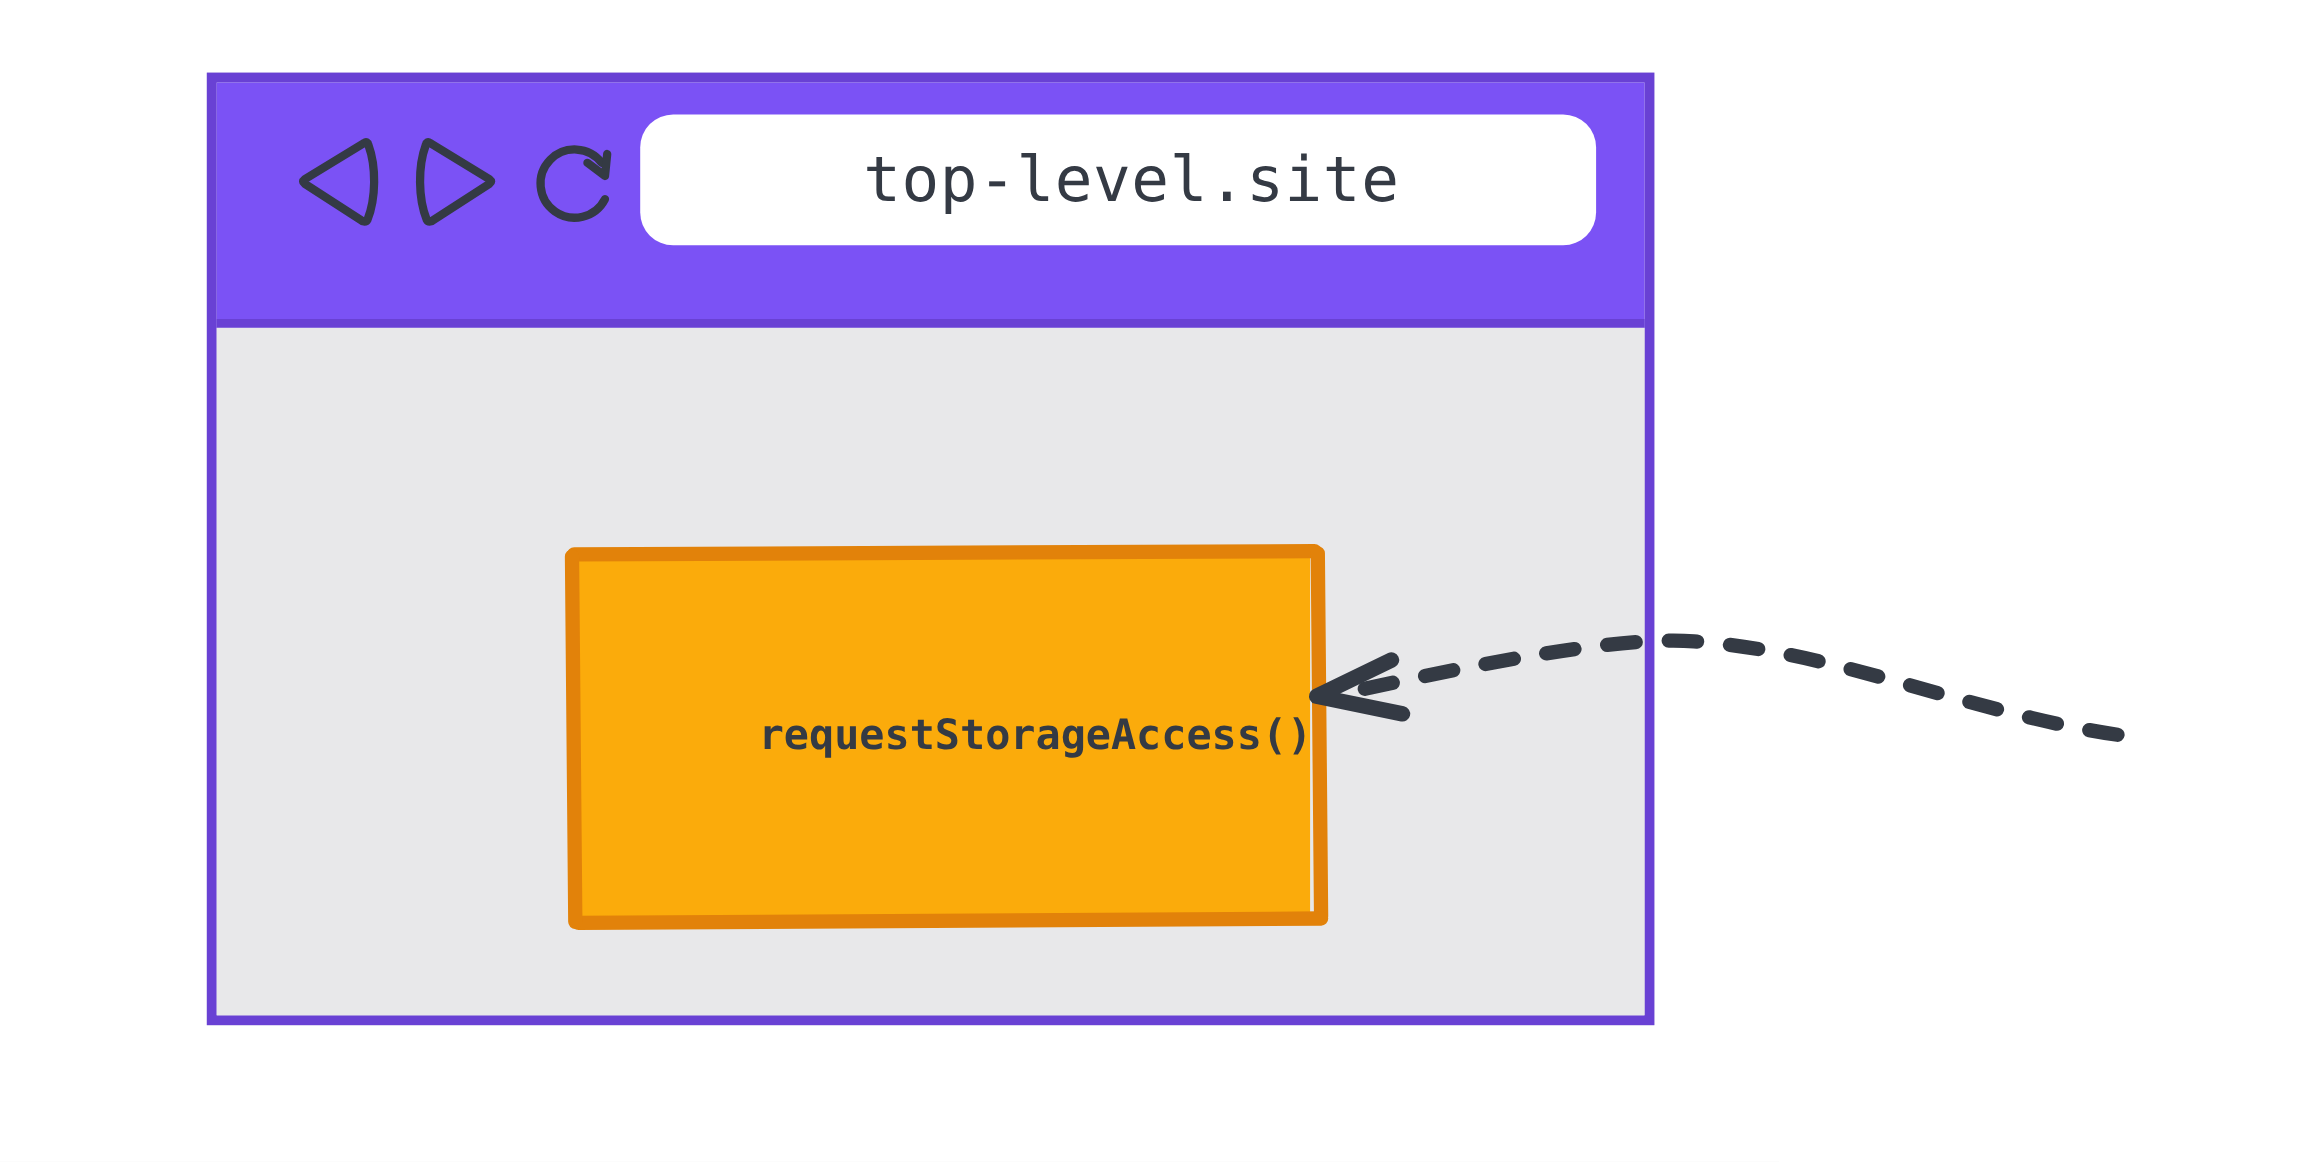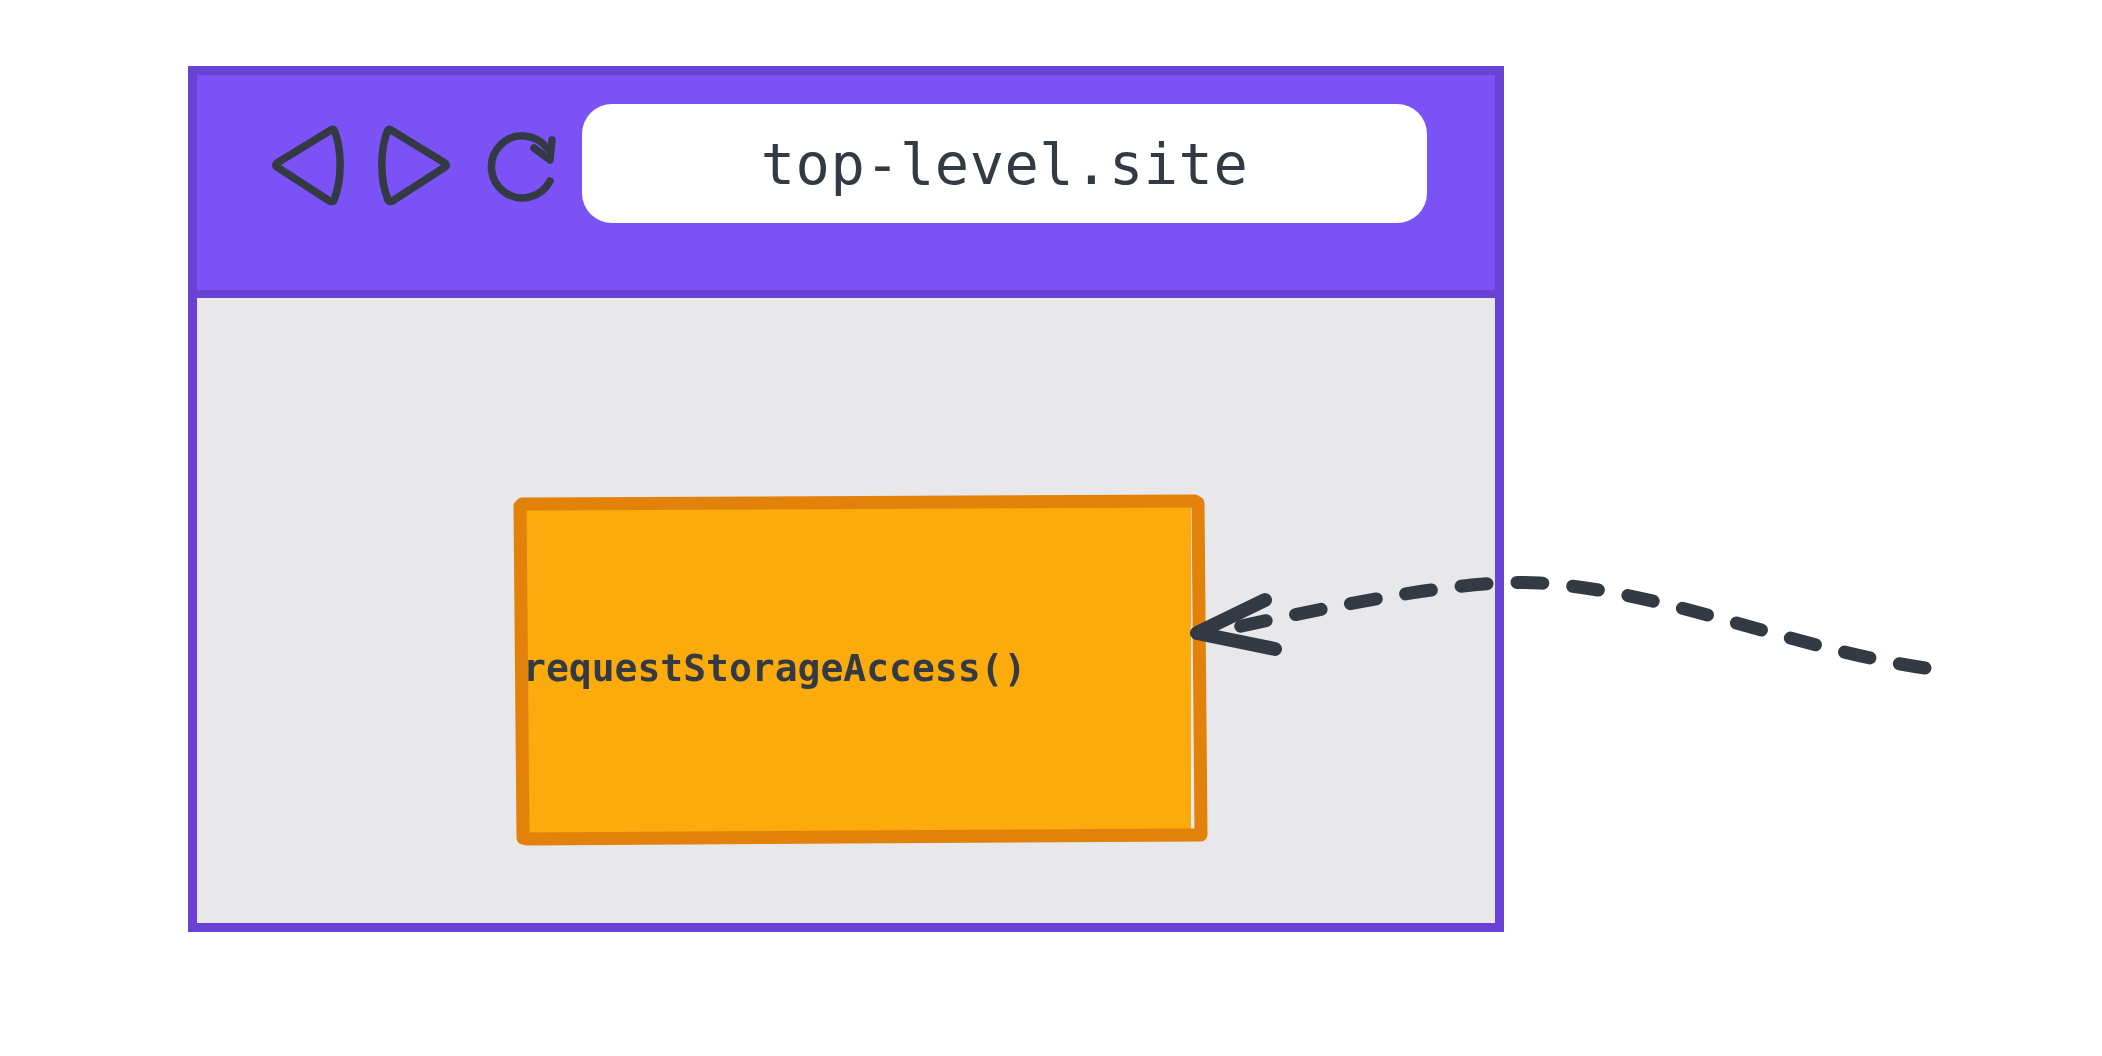--- a/index.html
+++ b/index.html
@@ -74,20 +74,21 @@
     position: absolute;
     left: 385px;
     top: 29px;
     width: 845px;
     height: 119px;
     background: #ffffff;
     border-radius: 30px;
     display: flex;
     align-items: center;
     justify-content: center;
+    padding-left: 24px;
   }
   .url-text {
     font-family: "DejaVu Sans Mono", "Liberation Mono", monospace;
     font-size: 57px;
     letter-spacing: 0.5px;
     color: #343a44;
     white-space: nowrap;
   }
 
   .browser-viewport {
@@ -117,27 +118,27 @@
     background: #fbab0b;
   }
   .embed-frame .embed-sketch {
     position: absolute;
     left: 0; top: 0;
     width: 100%; height: 100%;
     overflow: visible;
   }
   .embed-label {
     position: absolute;
-    left: 16px;
+    left: 0;
     top: 0;
     width: 100%;
     height: 100%;
     display: flex;
     align-items: center;
-    justify-content: flex-start;
+    justify-content: flex-end;
   }
   .embed-label span {
     font-family: "DejaVu Sans Mono", "Liberation Mono", monospace;
     font-size: 38px;
     font-weight: bold;
     color: #343a44;
     letter-spacing: 0px;
     white-space: nowrap;
     transform: translate(-10px, -3px);
   }

